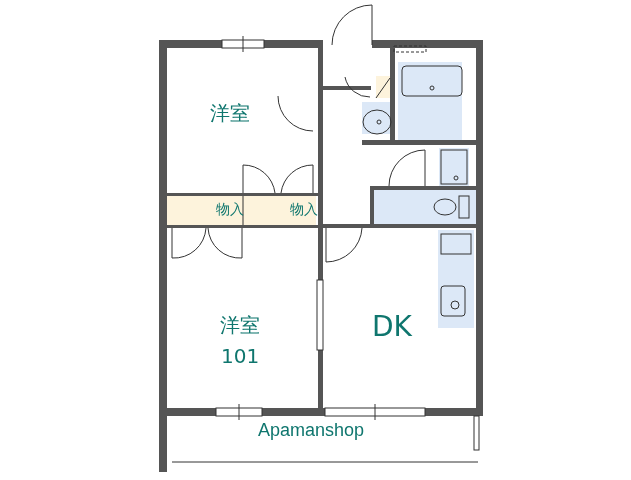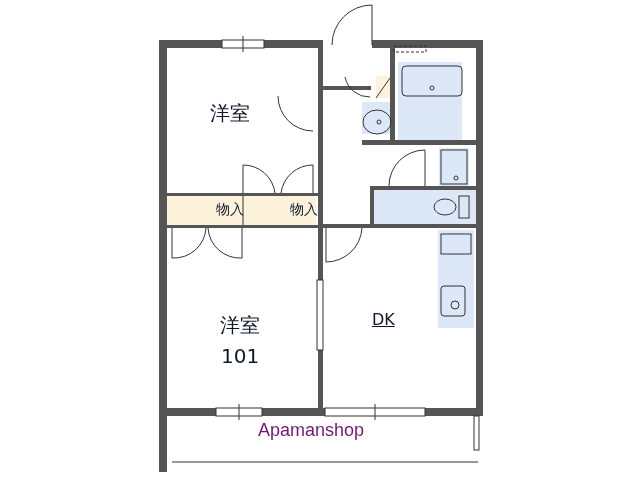--- a/index.html
+++ b/index.html
@@ -1,22 +1,22 @@
 <!DOCTYPE html>
 <html><head>
 <meta charset="utf-8">
 <style>
   html,body{margin:0;padding:0;background:#fff;}
   body{width:631px;height:480px;position:relative;overflow:hidden;font-family:"DejaVu Sans",sans-serif;}
   svg{position:absolute;left:0;top:0;}
-  .lbl{position:absolute;color:#0f172a;white-space:nowrap;}
+  .lbl{position:absolute;color:#0f766e;white-space:nowrap;}
   .room{font-size:20px;}
   .closet{font-size:14px;margin-left:32px;}
-  .dk{font-size:16px;text-decoration:underline;}
-  .wm{font-size:18px;color:#701a75;font-family:"Liberation Sans",sans-serif;}
+  .dk{font-size:28px;}
+  .wm{font-size:18px;color:#0f766e;font-family:"Liberation Sans",sans-serif;}
 </style>
 </head>
 <body>
 
 <svg width="631" height="480" viewBox="0 0 631 480">
 
   <rect x="167" y="195" width="149" height="31" fill="#fdf3dc"></rect>
 
   <rect x="398" y="62" width="64" height="78" fill="#dce8f7"></rect>
   <rect x="374" y="190" width="104" height="36" fill="#dce8f7"></rect>

